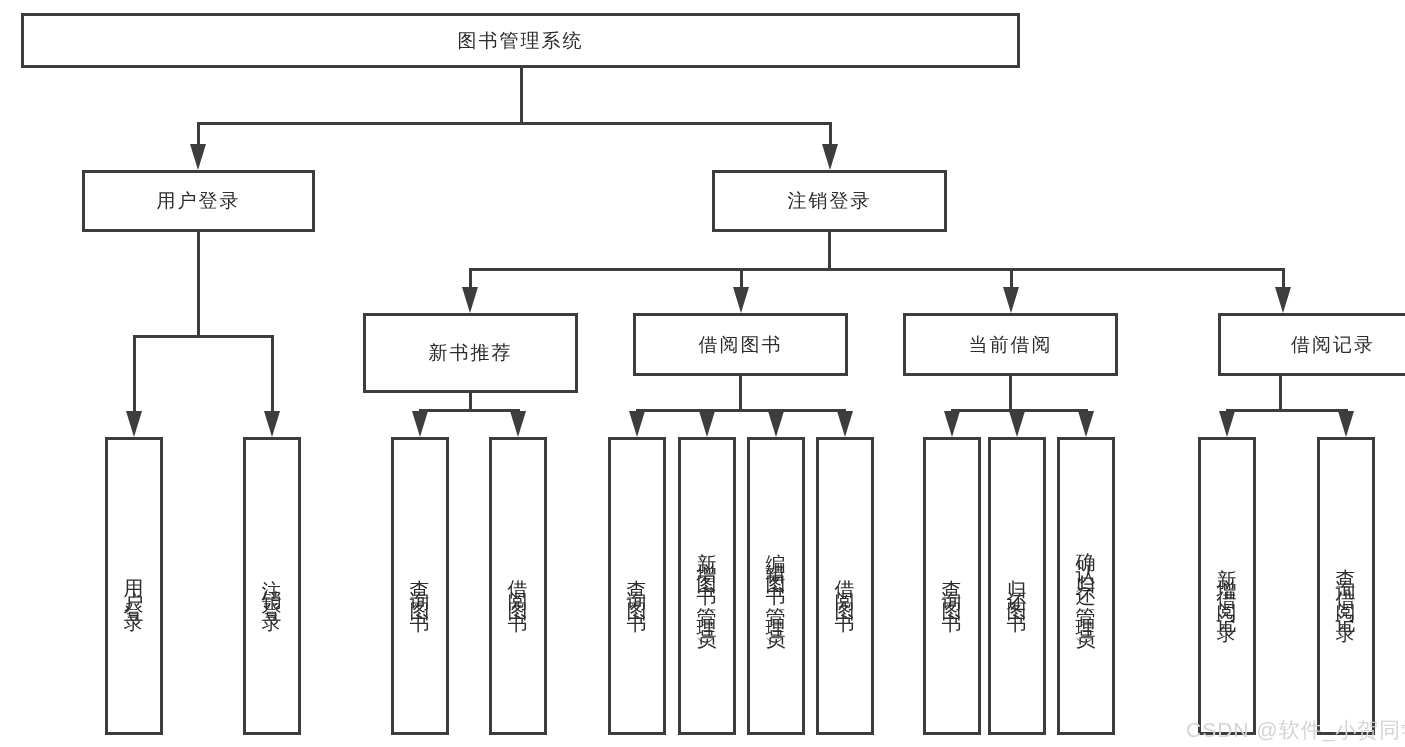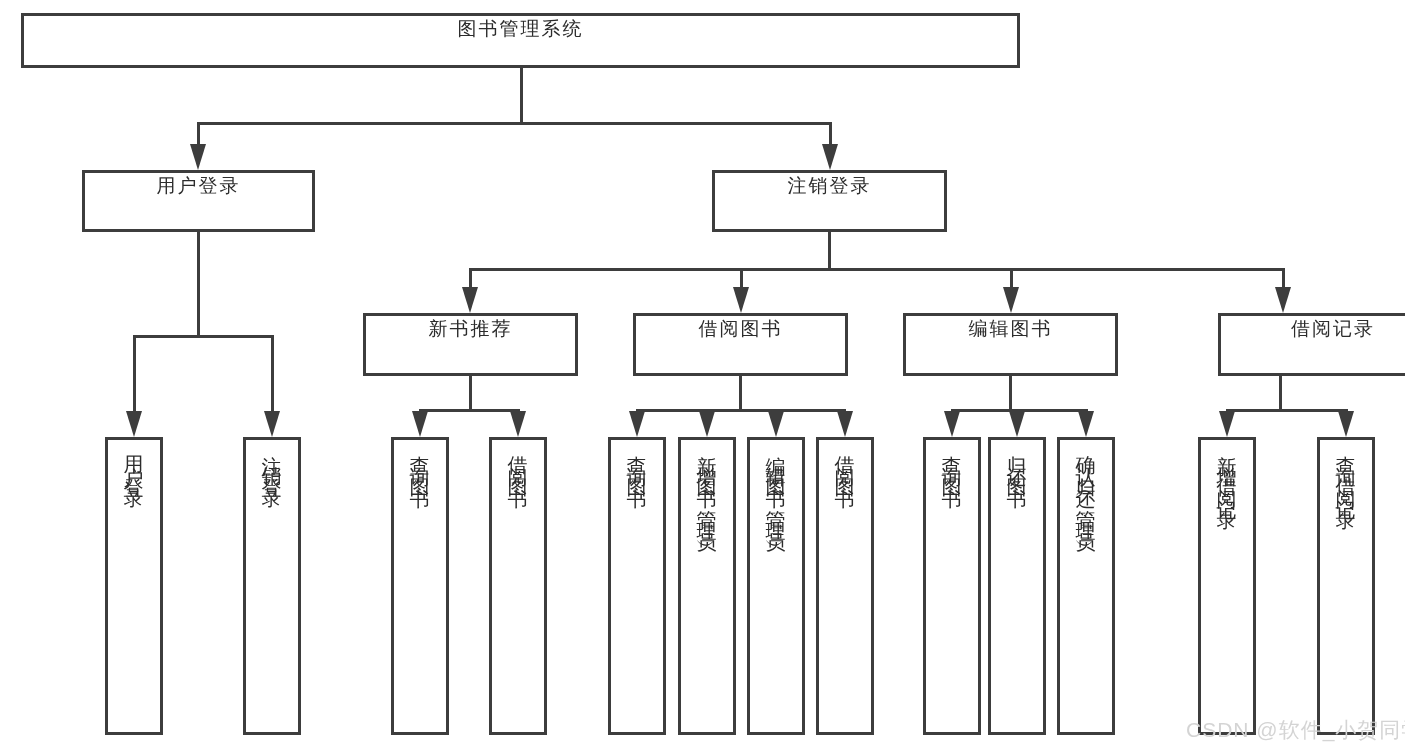--- a/index.html
+++ b/index.html
@@ -14,21 +14,21 @@
     width:1405px;height:747px;
     background:var(--background);
     font-family:"Liberation Sans","DejaVu Sans",sans-serif;
     overflow:hidden;
   }
   .node{
     position:absolute;
     box-sizing:border-box;
     border:3px solid var(--line);
     background:var(--background);
-    display:flex;align-items:flex-start;justify-content:center;
+    display:flex;align-items:center;justify-content:center;
     color:var(--text);
     font-size:19px;
     letter-spacing:2px;
     z-index:2;
   }
   .leaf span{
     writing-mode:vertical-rl;
     text-orientation:mixed;
     font-size:20px;
     line-height:1;
@@ -88,28 +88,28 @@
   <div class="hl" style="left:469px;top:268px;width:816px"></div>
   <div class="vl" style="left:469px;top:268px;height:22px"></div>
   <div class="arr" style="left:462px;top:287px"></div>
   <div class="vl" style="left:740px;top:268px;height:22px"></div>
   <div class="arr" style="left:733px;top:287px"></div>
   <div class="vl" style="left:1010px;top:268px;height:22px"></div>
   <div class="arr" style="left:1003px;top:287px"></div>
   <div class="vl" style="left:1282px;top:268px;height:22px"></div>
   <div class="arr" style="left:1275px;top:287px"></div>
 
-  <div class="node" style="left:363px;top:313px;width:215px;height:63px">
+  <div class="node" style="left:363px;top:313px;width:215px;height:80px">
     <span>新书推荐</span>
   </div>
   <div class="node" style="left:633px;top:313px;width:215px;height:63px">
     <span>借阅图书</span>
   </div>
   <div class="node" style="left:903px;top:313px;width:215px;height:63px">
-    <span>编辑图书</span>
+    <span>当前借阅</span>
   </div>
   <div class="node" style="left:1218px;top:313px;width:230px;height:63px">
     <span>借阅记录</span>
   </div>
 
   <div class="vl" style="left:469px;top:376px;height:36px"></div>
   <div class="hl" style="left:419px;top:409px;width:101px"></div>
   <div class="arr" style="left:412px;top:411px"></div>
   <div class="arr" style="left:510px;top:411px"></div>
 

